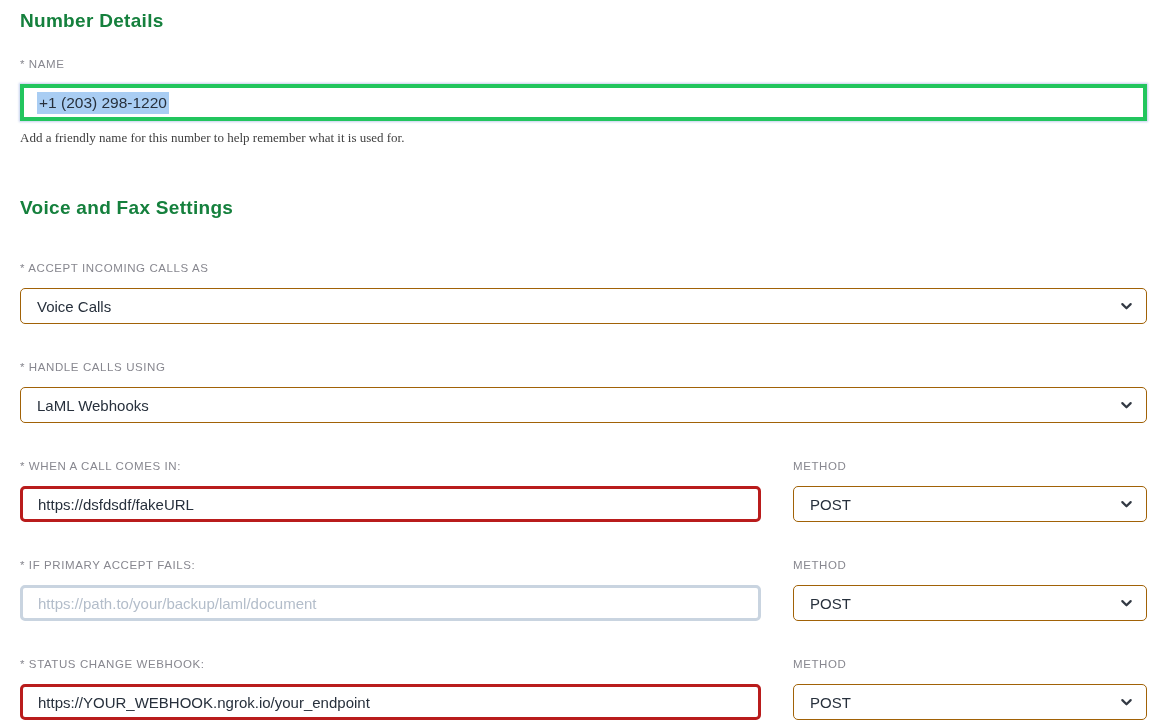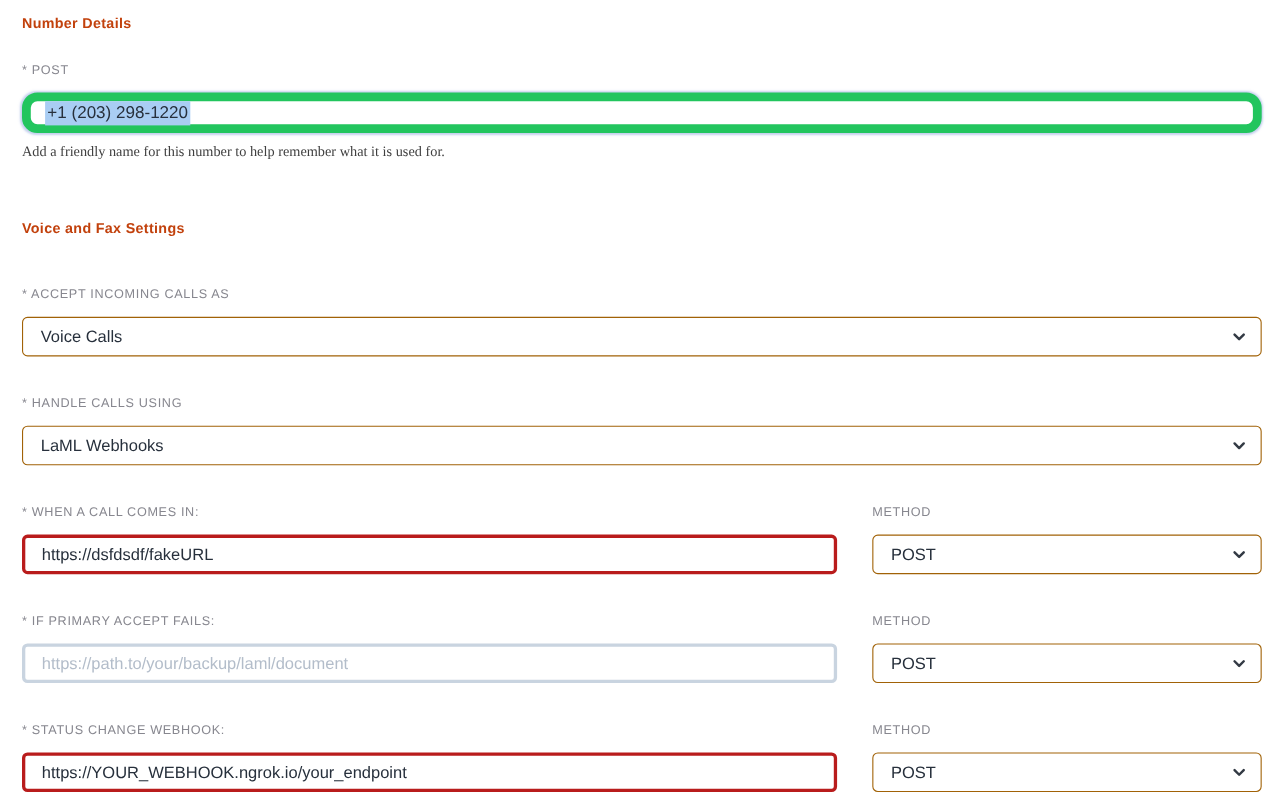--- a/index.html
+++ b/index.html
@@ -10,23 +10,23 @@
     font-family: "Liberation Sans", sans-serif;
     color: #2e3642;
   }
   .page {
     width: 1169px;
     height: 722px;
     padding: 10px 22px 0 20px;
     overflow: hidden;
   }
   .section-title {
-    font-size: 13px;
+    font-size: 19px;
     font-weight: 600;
-    color: #c2410c;
+    color: #15803d;
     letter-spacing: 0.3px;
     line-height: 22px;
     margin: 0;
   }
   .section-title.first { margin-bottom: 26px; }
   .section-title.second { margin-bottom: 43px; }
   .field-label {
     display: block;
     font-size: 11.5px;
     font-weight: 500;
@@ -34,22 +34,22 @@
     letter-spacing: 0.6px;
     line-height: 12px;
     margin-bottom: 14px;
     white-space: nowrap;
   }
   .field { margin-bottom: 37px; }
   
   .name-input {
     width: 100%;
     height: 37px;
-    border: 8px solid #22c55e;
-    border-radius: 14px;
+    border: 4px solid #22c55e;
+    border-radius: 0;
     box-shadow: 0 0 2px 1px rgba(86, 118, 204, 0.35);
     display: flex;
     align-items: center;
     padding: 0 13px;
     font-size: 15.5px;
     color: #27303c;
     background: #ffffff;
     cursor: text;
   }
   .name-input .selected-text {
@@ -115,21 +115,21 @@
   .col-method { width: 354px; }
 </style>
 </head>
 <body>
 
 <div class="page">
 
   <h2 class="section-title first">Number Details</h2>
 
   <div class="field" style="margin-bottom:0;">
-    <label class="field-label">* POST</label>
+    <label class="field-label">* NAME</label>
     <div class="name-input">
       <span class="selected-text">+1 (203) 298-1220</span>
     </div>
     <div class="helper-text">Add a friendly name for this number to help remember what it is used for.</div>
   </div>
 
   <h2 class="section-title second">Voice and Fax Settings</h2>
 
   <div class="field">
     <label class="field-label">* ACCEPT INCOMING CALLS AS</label>

